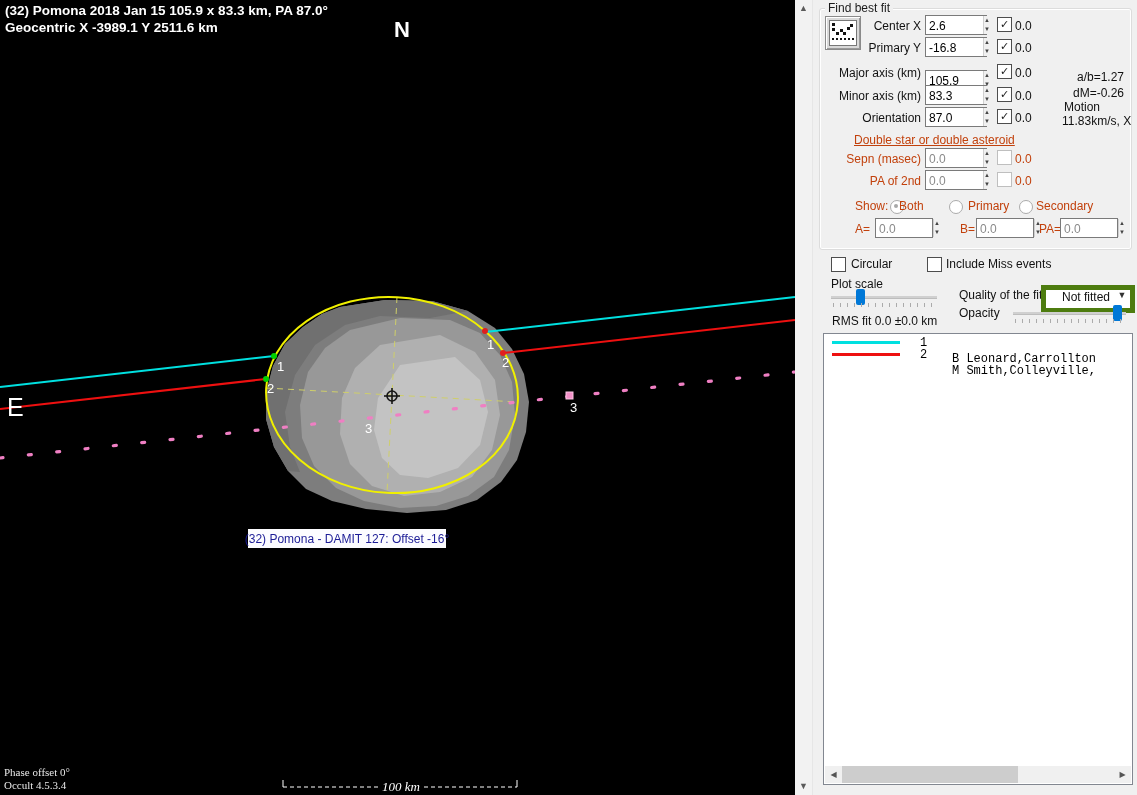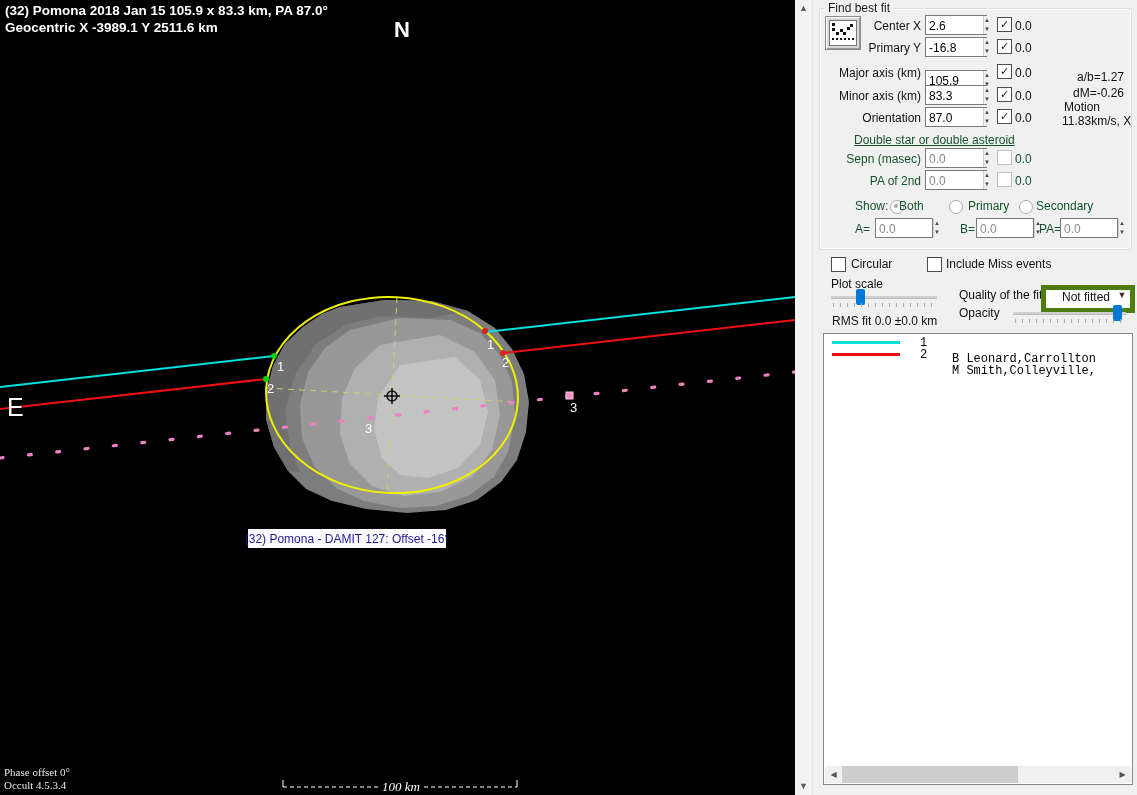--- a/index.html
+++ b/index.html
@@ -16,21 +16,21 @@
   .gb-label{position:absolute;background:#f0f0f0;padding:0 3px;font-size:12px;color:#1a1a1a;}
   .rlabel{position:absolute;text-align:right;white-space:nowrap;}
   .spin{position:absolute;width:60px;height:18px;border:1px solid #7a7a7a;background:#fff;display:flex;}
   .spin input{flex:1;border:0;outline:0;padding:1px 16px 0 3px;font:12px "Liberation Sans",sans-serif;width:38px;background:transparent;color:#000;}
   .spin .btns{width:15px;border-left:1px solid #cfcfcf;display:flex;flex-direction:column;background:#f0f0f0;}
   .spin .btns div{flex:1;font-size:6px;line-height:8px;text-align:center;color:#444;}
   .spin.disabled input{color:#8a8a8a;}
   .cb{position:absolute;width:13px;height:13px;border:1px solid #4d4d4d;background:#fff;font-size:11px;line-height:12px;text-align:center;color:#1a1a1a;}
   .cb.unchecked{color:transparent;}
   .cb.disabled{border-color:#bfbfbf;}
-  .gray{color:#14532d;text-align:right;}
+  .gray{color:#c2410c;text-align:right;}
   .radio{position:absolute;width:12px;height:12px;border:1px solid #ababab;border-radius:50%;background:#fff;}
   .radio.sel::after{content:"";position:absolute;left:3px;top:3px;width:4px;height:4px;border-radius:50%;background:#a8a8a8;}
   .slider-track{position:absolute;height:2px;background:#d0d0d0;border-bottom:1px solid #bdbdbd;}
   .slider-thumb{position:absolute;width:9px;height:16px;background:#0078d7;border-radius:2px;}
   .ticks{position:absolute;height:4px;background:repeating-linear-gradient(to right,#ababab 0 1px,transparent 1px 7px);}
   .combo{position:absolute;border:5px solid #4d7c0f;background:#fff;height:18px;display:flex;align-items:flex-start;padding-left:12px;}
   .combo .val{flex:1;padding-left:4px;font-size:12px;}
   .combo .chev{width:16px;text-align:center;color:#333;font-size:9px;}
   
   #listbox{position:absolute;left:10px;top:333px;width:308px;height:450px;background:#fff;border:1px solid #828790;}

